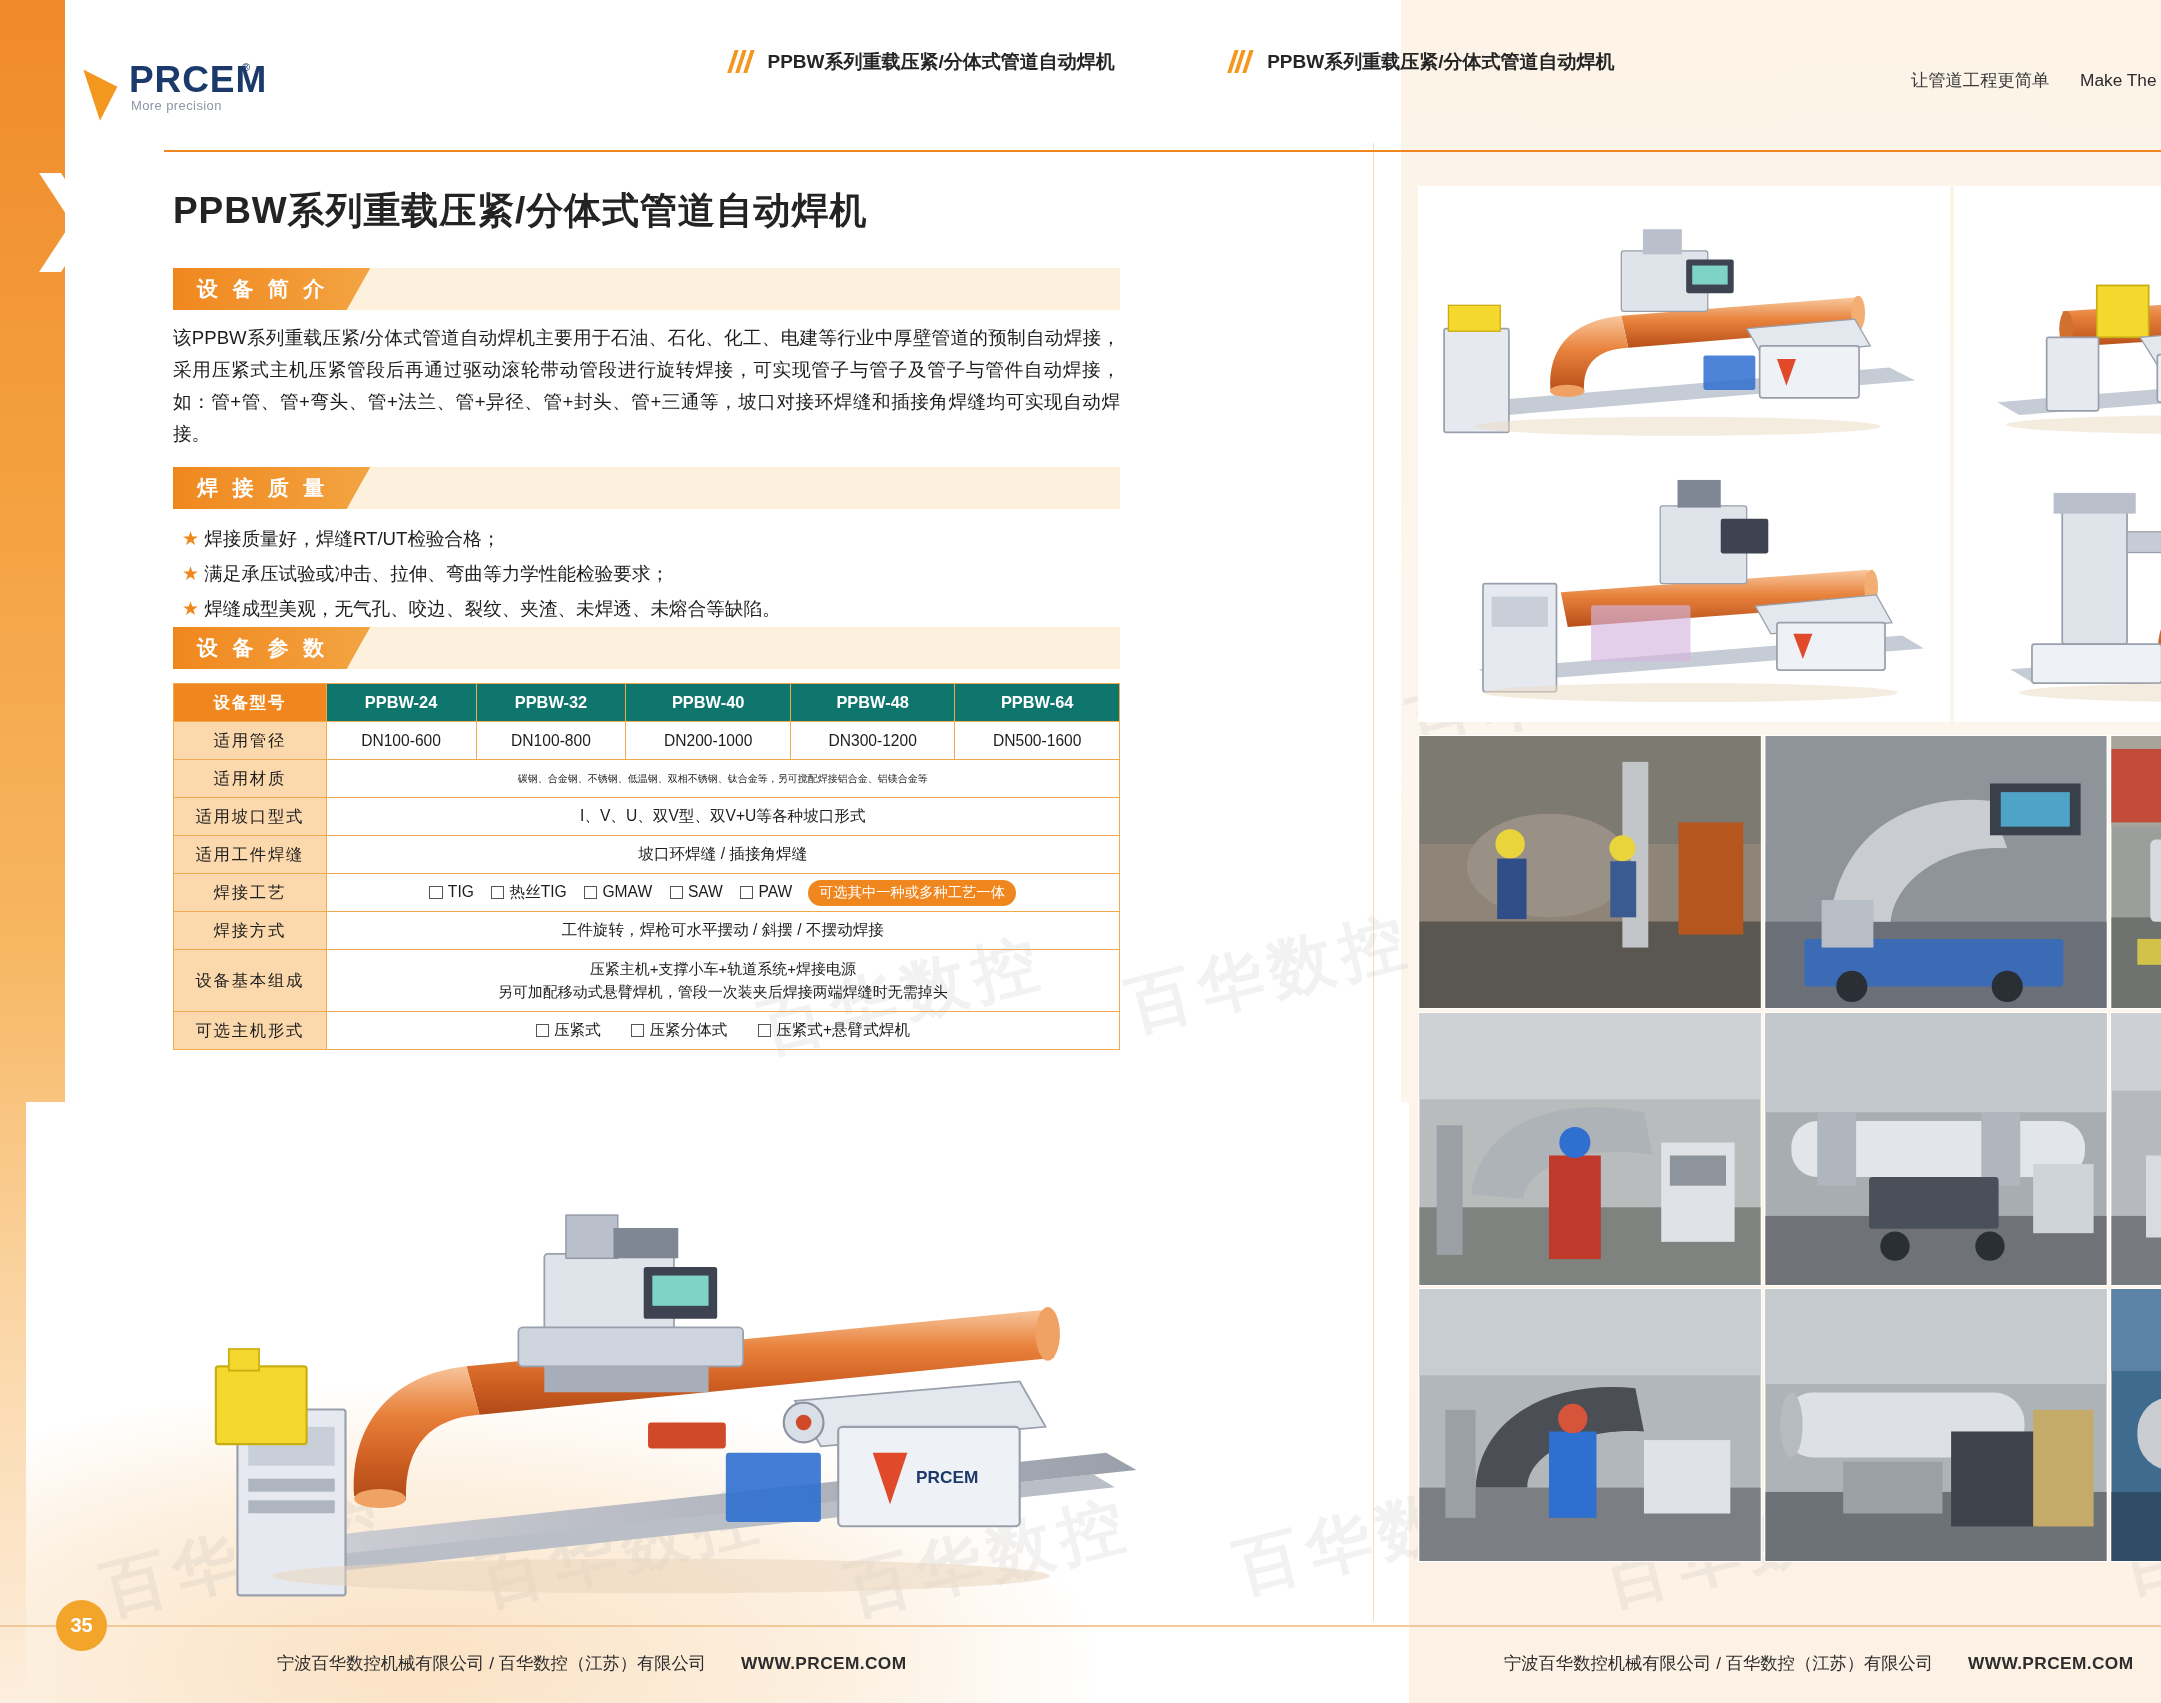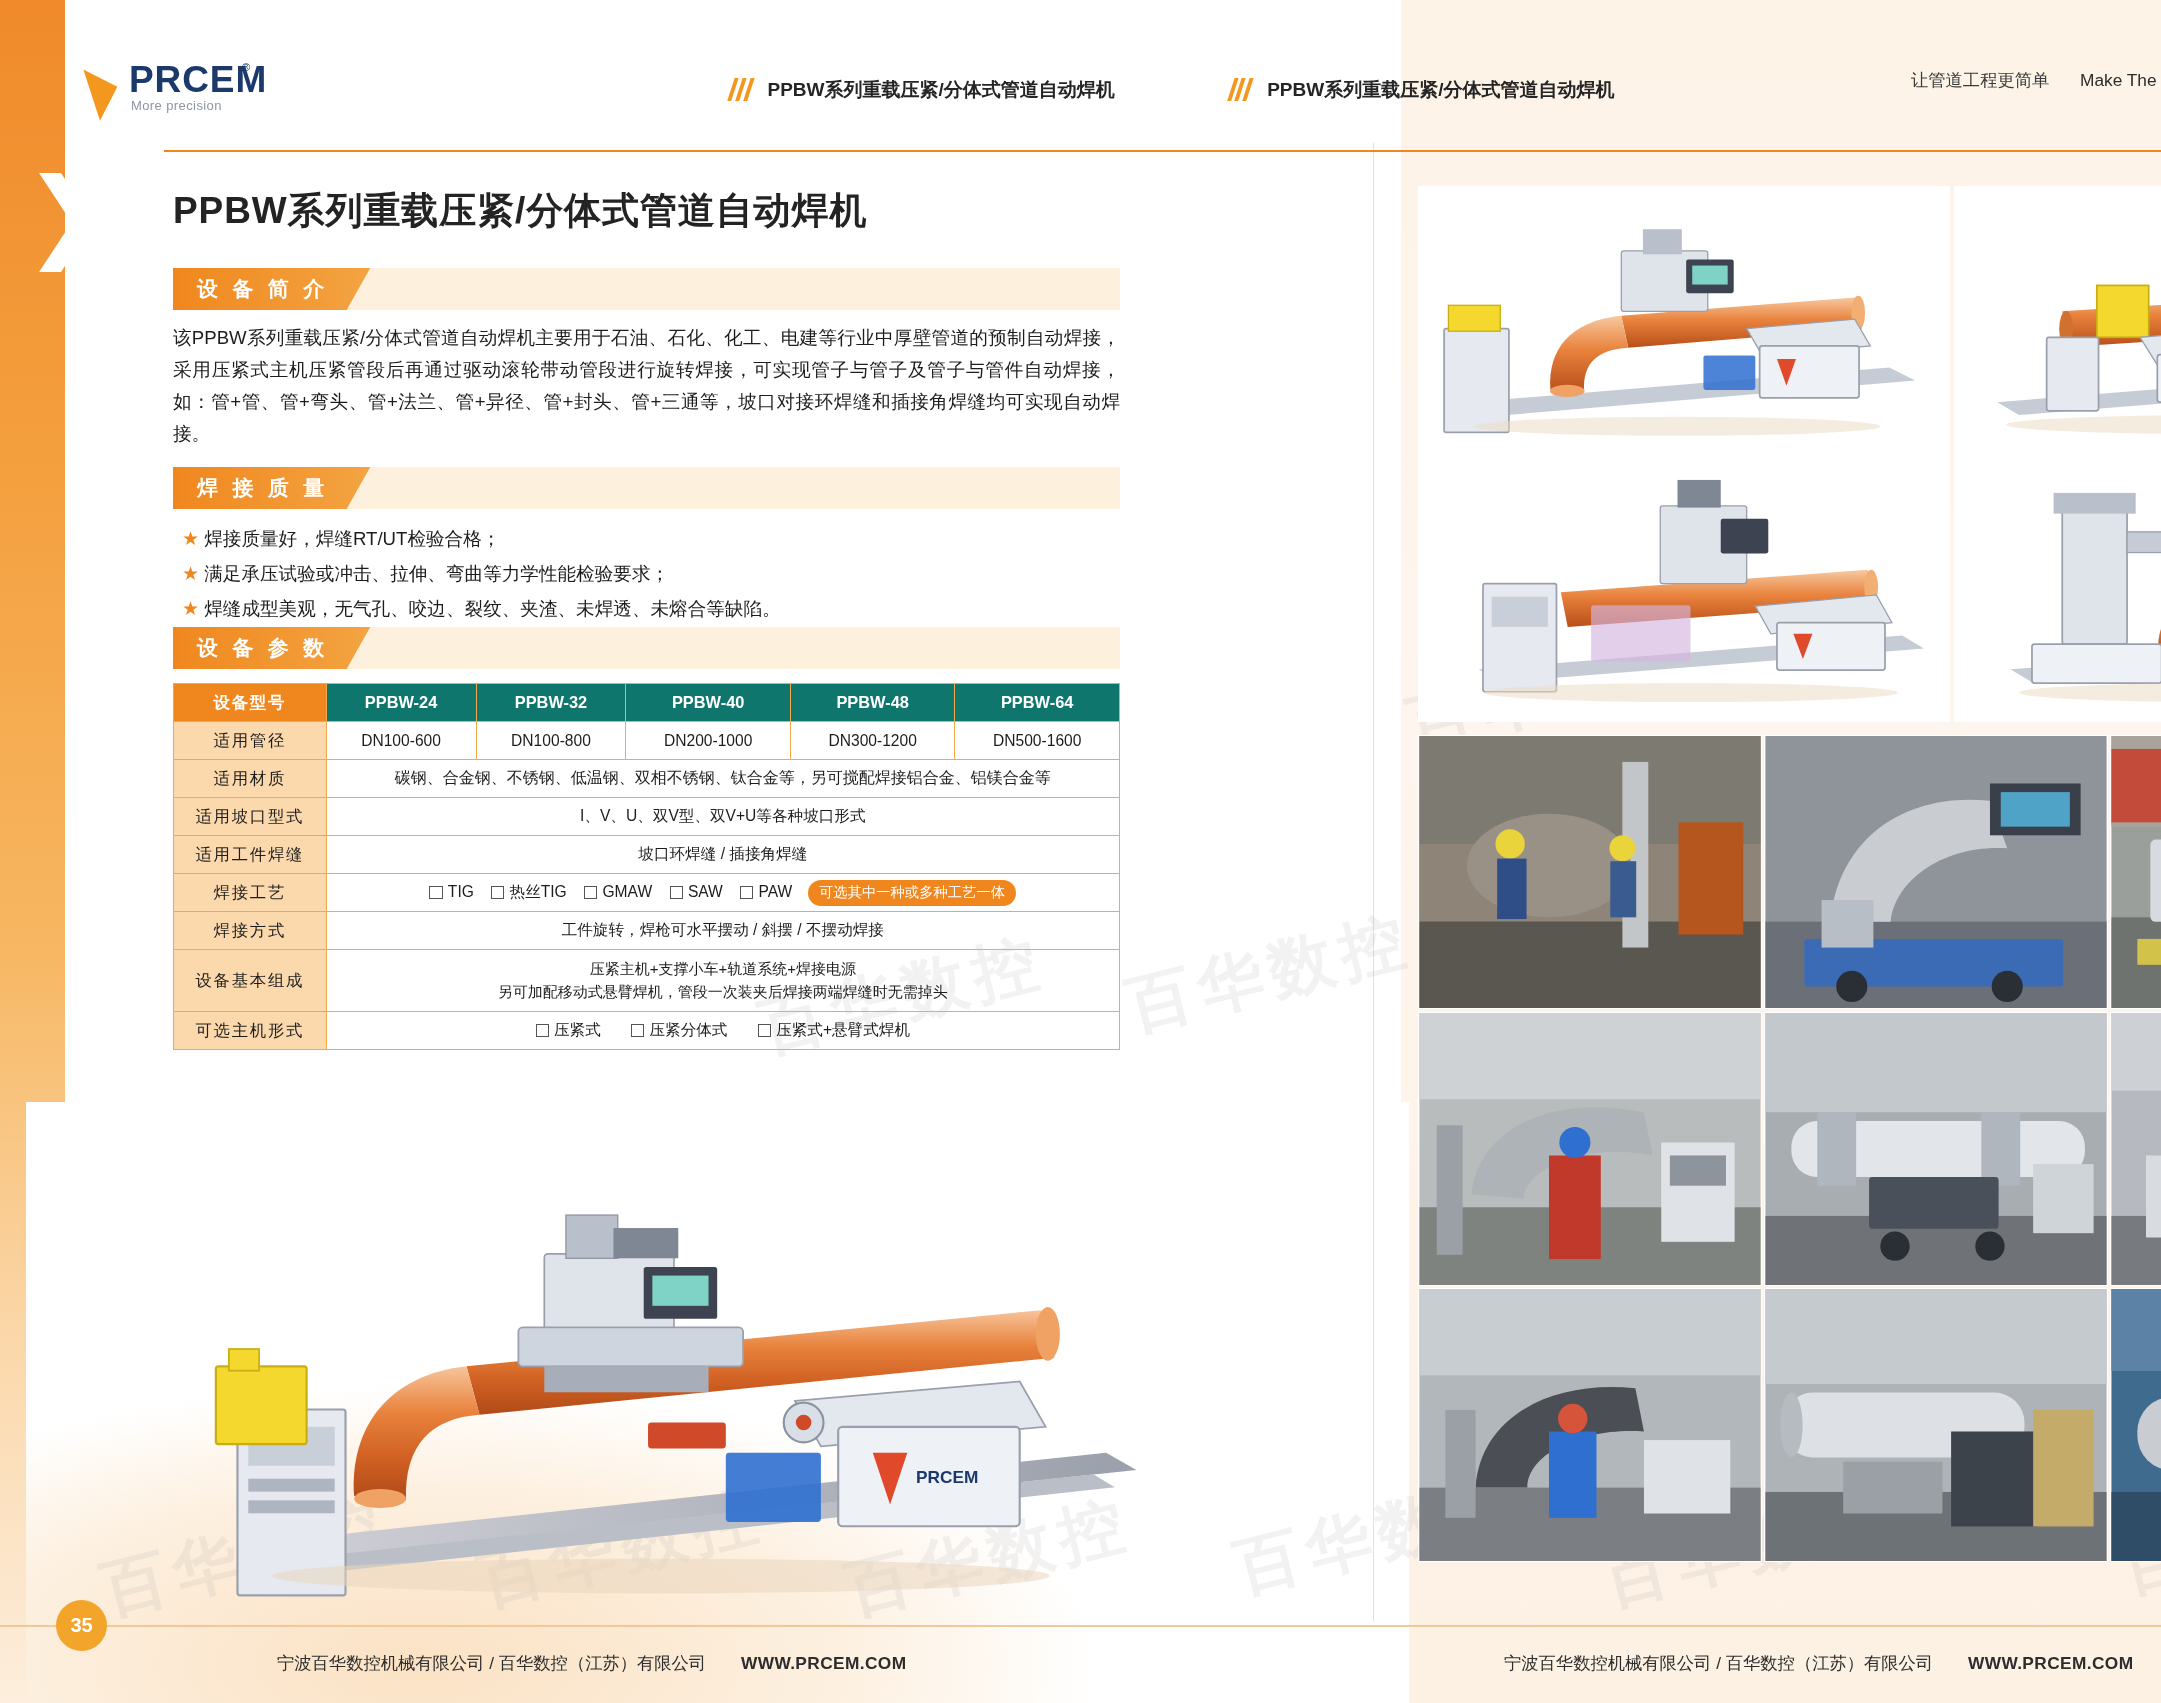--- a/index.html
+++ b/index.html
@@ -41,21 +41,21 @@
     border-left:27px solid #f3971f;border-top:27px solid transparent;border-bottom:27px solid transparent;
     transform:rotate(-18deg);
   }
   .logo-text{
     position:absolute;left:38px;top:2.6px;font-size:37px;font-weight:bold;color:#1b3a6b;letter-spacing:0.9px;
     font-family:"Liberation Sans",sans-serif;
   }
   .logo-reg{position:absolute;left:151px;top:5.2px;font-size:11.2px;color:#1b3a6b;}
   .logo-sub{position:absolute;left:40px;top:42px;font-size:13px;color:#8d96a6;letter-spacing:0.4px;}
 
-  .hdr-mid{position:absolute;left:731px;top:77px;width:1081px;height:39px;}
+  .hdr-mid{position:absolute;left:731px;top:49px;width:1081px;height:39px;}
   .hdr-bars{display:inline-block;vertical-align:middle;margin-right:11.2px;}
   .hdr-bars span{display:inline-block;width:3.9px;height:22.5px;background:#f3971f;margin-right:3.9px;transform:skewX(-18deg);}
   .hdr-title{display:inline-block;vertical-align:middle;font-size:19px;color:#252525;font-weight:bold;}
   .hdr-gap{display:inline-block;width:112px;}
   .hdr-right{position:absolute;left:1911px;top:68px;font-size:17.3px;color:#3a3a3a;}
   .hdr-right .en{margin-left:26px;color:#2b2b2b;}
 
   
   .wm{
     position:absolute;color:rgba(176,176,176,.16);font-size:65px;font-weight:bold;
@@ -91,21 +91,21 @@
   table.spec{
     position:absolute;left:173px;top:683px;width:947px;border-collapse:collapse;
     font-size:15.6px;color:#1d1d1d;border-radius:11px;
   }
   table.spec td{border:0.9px solid #f0a94f;padding:0 4.3px;height:37px;text-align:center;vertical-align:middle;}
   table.spec td.lbl{
     width:143px;background:#fcd9ad;color:#1d1d1d;font-size:16.4px;letter-spacing:1.7px;font-weight:normal;
   }
   table.spec td.hdr{background:#0f766e;color:#ffffff;font-size:16.4px;font-weight:bold;}
   table.spec td.hdr.lbl{background:#f0871e;color:#ffffff;}
-  table.spec td.small{font-size:16px;margin-left:15px;}
+  table.spec td.small{font-size:10px;margin-left:15px;}
   table.spec td.two{line-height:22.5px;font-size:15px;}
   .chk{display:inline-block;width:11.2px;height:11.2px;border:1.3px solid #555;margin-right:5.2px;vertical-align:middle;}
   .pill{
     display:inline-block;background:#f0871e;color:#fff;border-radius:13px;
     padding:3.5px 11.2px;font-size:14.3px;margin-left:11.2px;vertical-align:middle;
   }
 
   
   .render{position:absolute;background:#ffffff;}
   .photo{position:absolute;overflow:hidden;border:1.7px solid #ffffff;}

